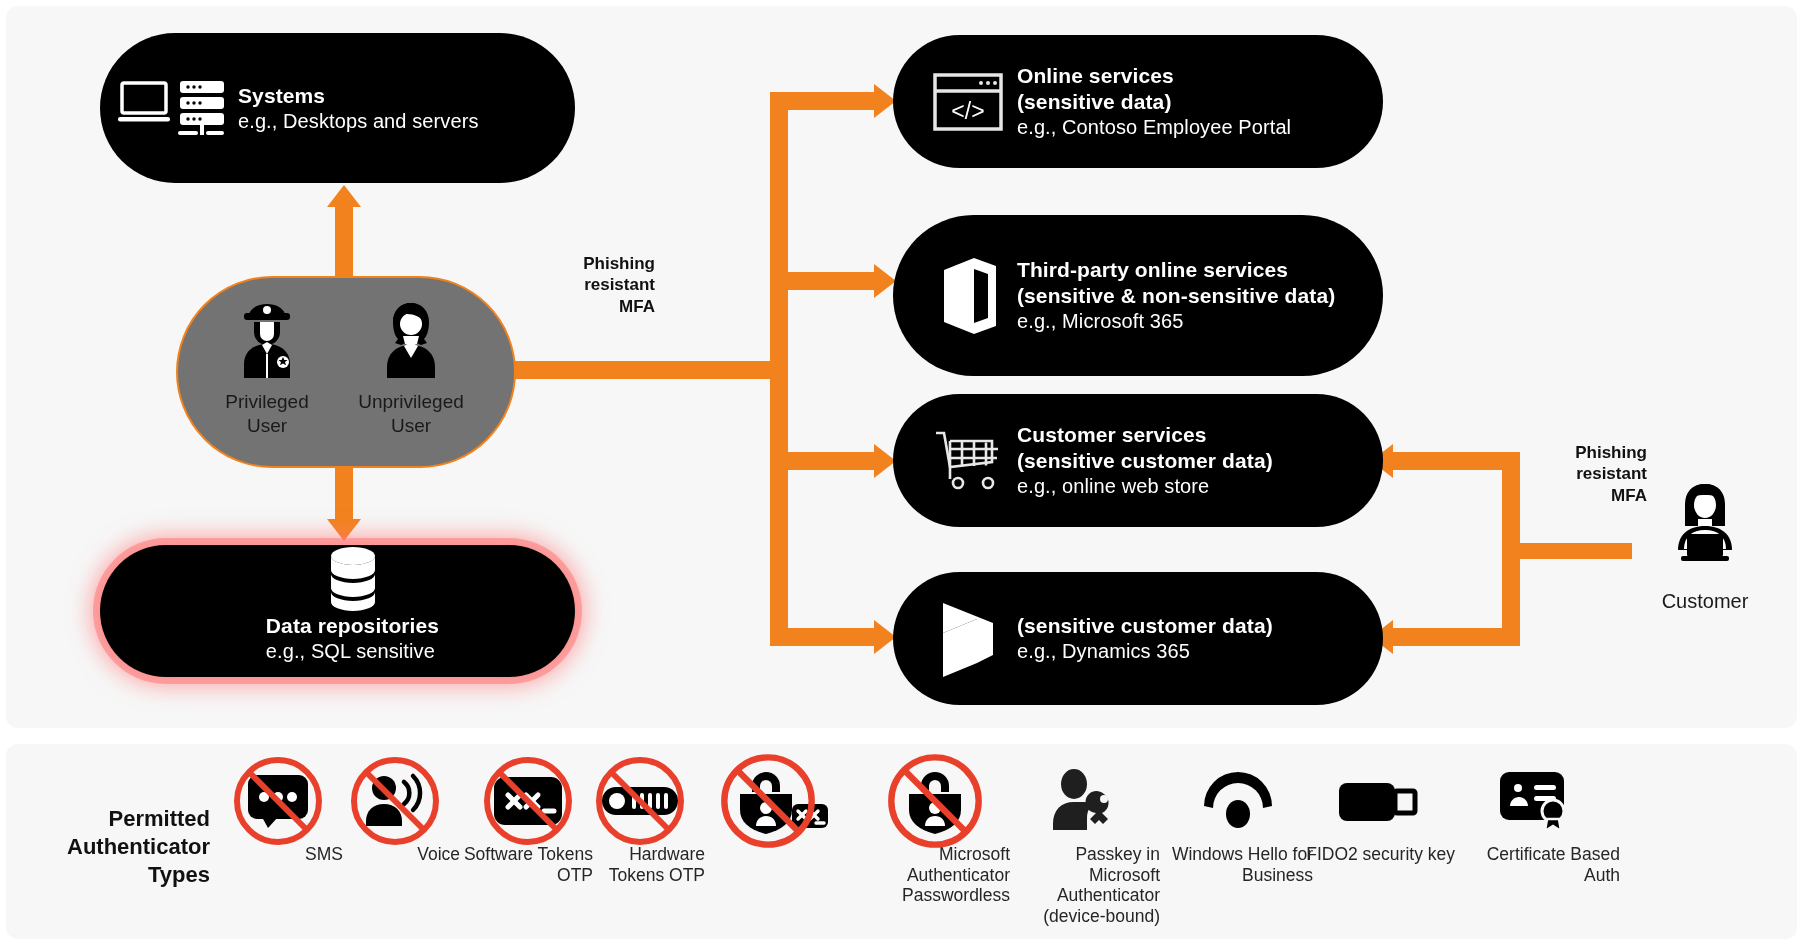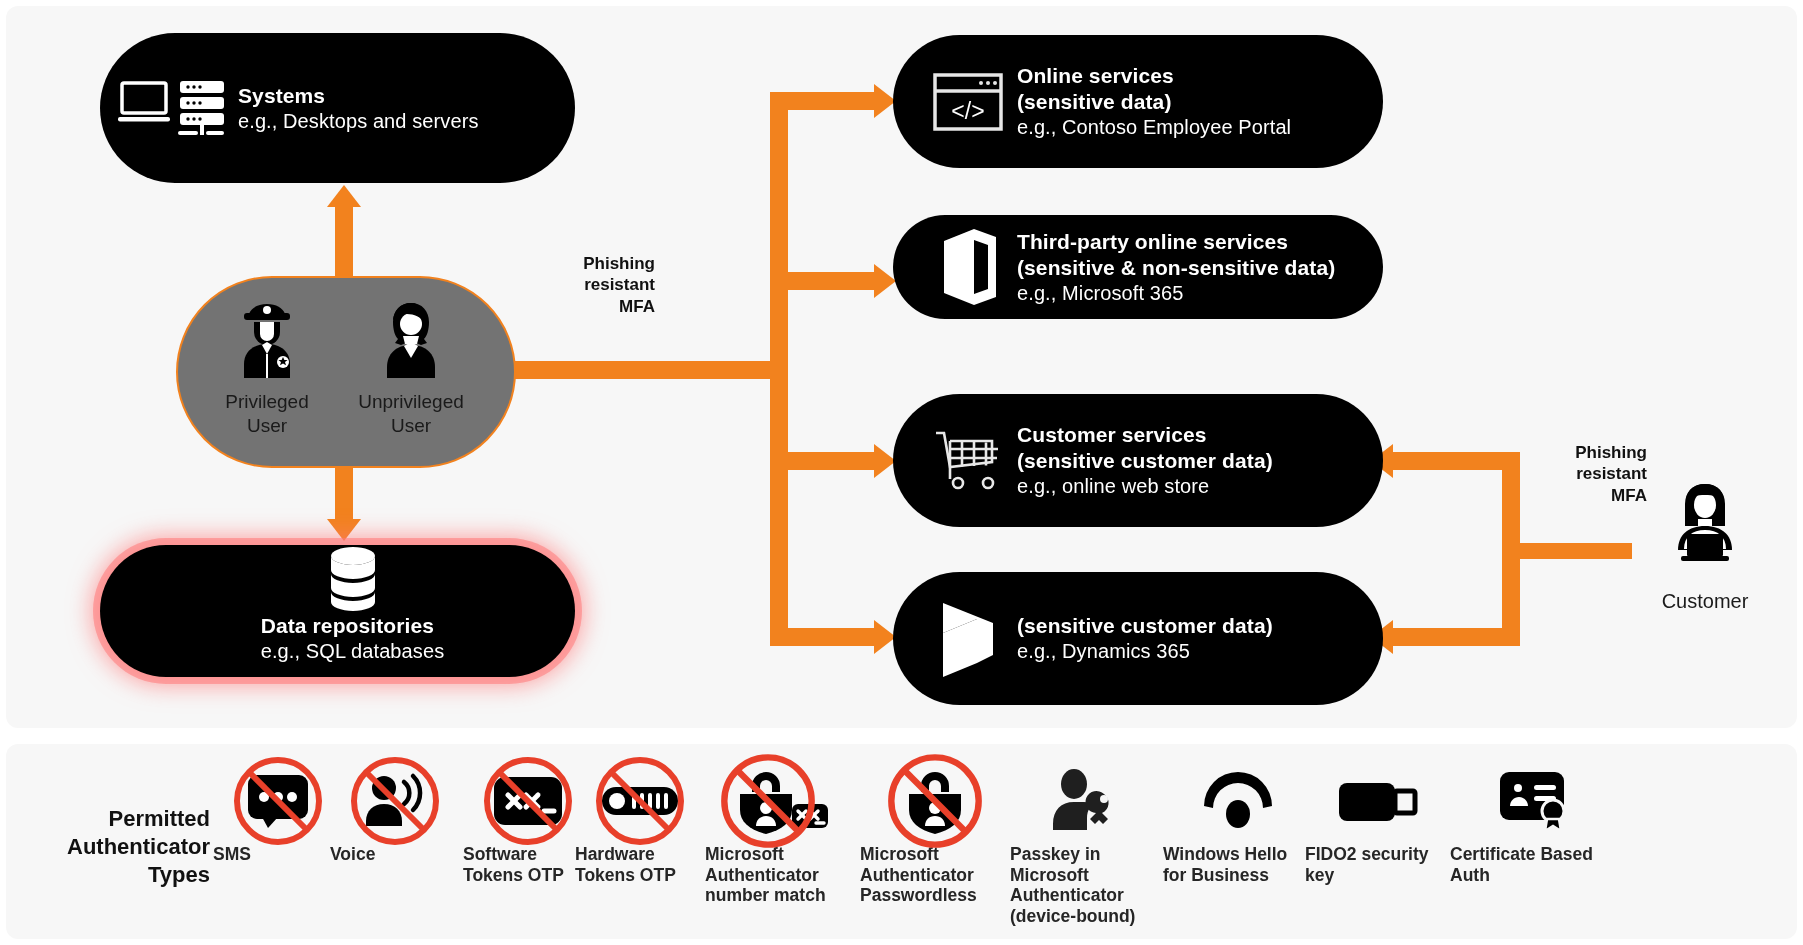--- a/index.html
+++ b/index.html
@@ -22,21 +22,21 @@
 
   
   #card-data{left:100px;top:545px;width:475px;height:132px;padding-left:30px;
      box-shadow:0 0 0 7px rgba(255,120,120,.55), 0 0 22px 10px rgba(255,120,120,.60);flex-direction:column;}
   #card-data .ico{width:95px;}
 
   
   .svc{left:893px;width:490px;padding-left:26px;}
   .svc .ico{width:98px;}
   #card-online{top:35px;height:133px;}
-  #card-thirdparty{top:215px;height:104px;}
+  #card-thirdparty{top:215px;height:161px;}
   #card-custsvc{top:394px;height:133px;}
   #card-tpcust{top:572px;height:133px;}
 
   
   #users-oval{position:absolute;left:176px;top:276px;width:336px;height:188px;
     border:2.5px solid #f2821e;border-radius:999px;background:#737373;}
   .person{position:absolute;top:22px;width:150px;text-align:center;}
   #person-priv{left:14px;}
   #person-unpriv{left:158px;}
   .person .plabel{font-size:19px;color:#1a1a1a;line-height:1.25;margin-top:4px;}
@@ -50,21 +50,21 @@
   .tri-d{border-left:17px solid transparent;border-right:17px solid transparent;border-top:22px solid #f2821e;}
 
   .mfa-label{position:absolute;font-weight:bold;font-size:17px;color:#111;line-height:1.26;}
 
   
   #customer-group{position:absolute;left:1635px;top:478px;width:140px;text-align:center;}
   #customer-group .clabel{font-size:20px;color:#1a1a1a;margin-top:16px;}
 
   
   #auth-title{position:absolute;left:30px;top:805px;font-weight:bold;font-size:22px;color:#111;line-height:1.28;width:180px;text-align:right;}
-  .auth{position:absolute;top:762px;width:130px;text-align:left;font-weight:bold;}
+  .auth{position:absolute;top:762px;width:130px;text-align:right;}
   .auth .glyph{height:78px;display:flex;align-items:center;justify-content:center;position:relative;}
   .auth .alabel{font-size:17.5px;color:#262626;line-height:1.18;margin-top:4px;}
   .ban{position:absolute;left:50%;top:50%;transform:translate(-50%,-50%);}
 </style>
 </head>
 <body>
 
 <div class="panel" id="diagram-panel"></div>
 
 <div class="ora" style="left:335px;top:205px;width:18px;height:76px;"></div>
@@ -143,21 +143,21 @@
   <div class="ico">
     <svg width="60" height="68" viewBox="0 0 60 68" fill="#fff">
       <ellipse cx="30" cy="11" rx="22" ry="9"></ellipse>
       <path d="M8 11 v14 a22 9 0 0 0 44 0 V11 a22 9 0 0 1 -44 0Z"></path>
       <path d="M8 29 v14 a22 9 0 0 0 44 0 V29 a22 9 0 0 1 -44 0Z"></path>
       <path d="M8 47 v10 a22 9 0 0 0 44 0 V47 a22 9 0 0 1 -44 0Z"></path>
     </svg>
   </div>
   <div class="txt">
     <div class="t-bold">Data repositories</div>
-    <div class="t-reg">e.g., SQL databases</div>
+    <div class="t-reg">e.g., SQL sensitive</div>
   </div>
 </div>
 
 <div id="users-oval">
   <div class="person" id="person-priv">
     <svg width="74" height="82" viewBox="0 0 74 82">
       <g fill="#000">
         <path d="M37 4c-9 0-16 4-18 10h36C53 8 46 4 37 4Z"></path>
         <rect x="14" y="13" width="46" height="7" rx="3"></rect>
         <circle cx="37" cy="10" r="4" fill="#fff"></circle>
@@ -373,21 +373,20 @@
         <line x1="80" y1="43" x2="88" y2="51"></line>
           <line x1="88" y1="43" x2="80" y2="51"></line>
         <line x1="86" y1="55" x2="94" y2="55"></line>
       </g>
     </svg>
     <svg class="ban" width="98" height="98" viewBox="0 0 92 92" style="left:42%;">
       <circle cx="46" cy="46" r="41" fill="none" stroke="#e8402a" stroke-width="6"></circle>
       <line x1="17" y1="17" x2="75" y2="75" stroke="#e8402a" stroke-width="6"></line>
     </svg>
   </div>
-  <div class="alabel">Microsoft Authenticator number match</div>
 </div>
 
 <div class="auth" style="left:860px;width:150px;">
   <div class="glyph">
     <svg width="66" height="66" viewBox="0 0 66 66" fill="#000">
       <path d="M19 24V18a14 14 0 0 1 28 0v6h-8v-6a6 6 0 0 0-12 0v6Z"></path>
       <path d="M7 26h52v16c0 12-10 20-26 24C17 62 7 54 7 42Z"></path>
       <g fill="#fff">
           <circle cx="33" cy="40" r="6"></circle>
           <path d="M23 58c0-6 4-10 10-10s10 4 10 10Z"></path>

